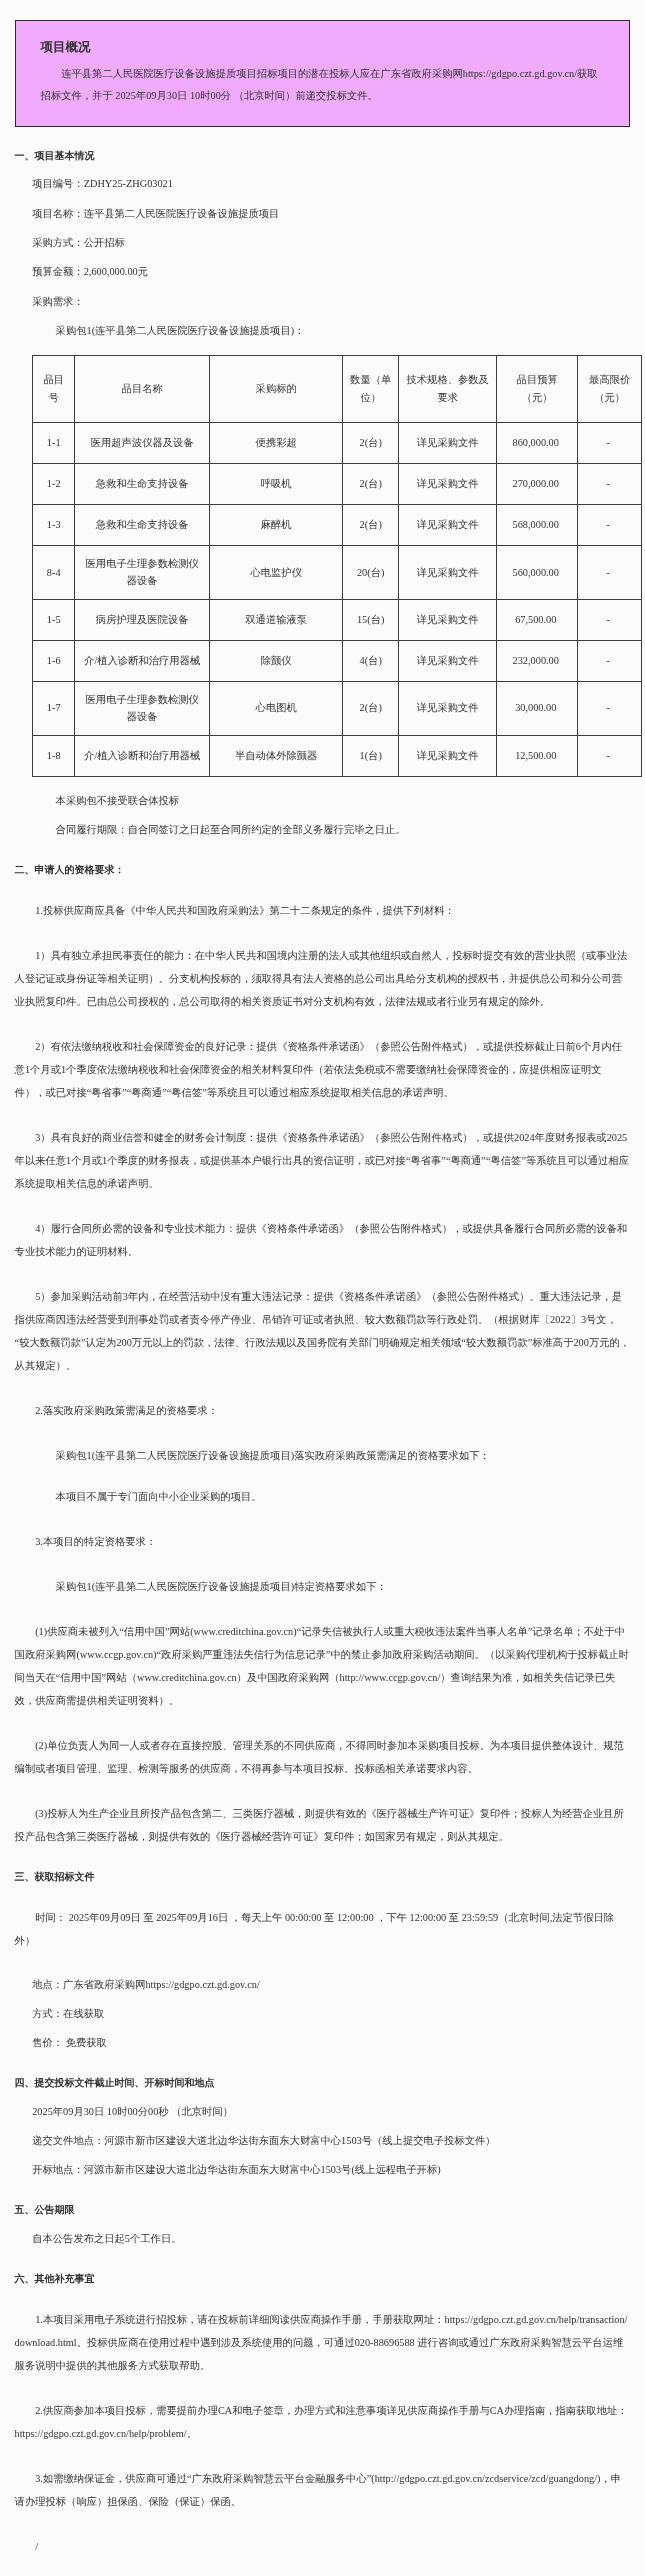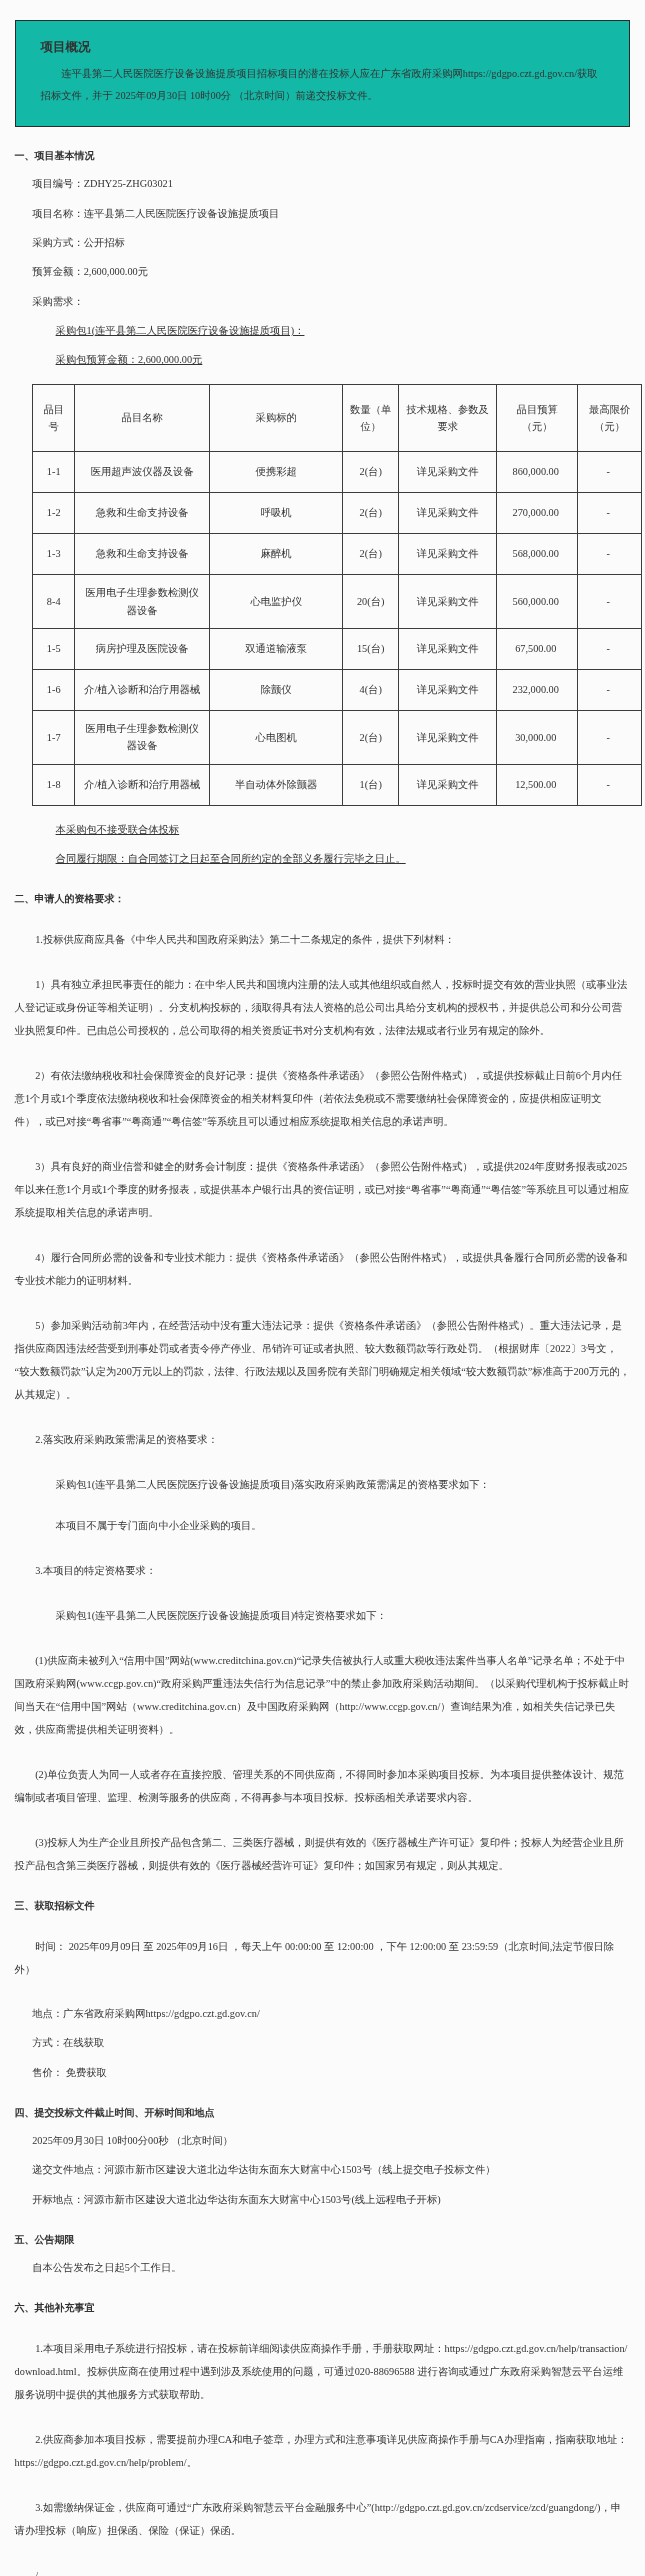--- a/index.html
+++ b/index.html
@@ -16,21 +16,21 @@
     margin:0 auto;
     background:var(--bg);
     color:var(--text);
     font-family:"Liberation Serif","DejaVu Serif",serif;
     font-size:10.3px;
   }
   .page{padding:5.9px 14.6px 29px 14.6px;}
 
   
   .overview-box{
-    background:#14b8a6;
+    background:#f0abfc;
     border:0.7px solid #2b2b2b;
     margin:14.6px 0 7.3px 0;
     padding:13px 25px 19px 25px;
   }
   .overview-title{
     font-size:12.5px;
     font-weight:bold;
     margin:4.4px 0 7.3px 0;
   }
   .overview-body{
@@ -40,21 +40,21 @@
   }
 
   
   .sec-heading{
     font-size:10px;
     font-weight:bold;
     margin:22px 0 10.3px 0;
   }
   .line{line-height:22px;margin:7.3px 0;}
   .ind1{padding-left:17.6px;}
-  .ind2{padding-left:41px;text-decoration:underline;}
+  .ind2{padding-left:41px;}
   .para{
     line-height:23px;
     margin:22px 0;
     text-indent:2em;
     word-break:break-all;
   }
   .para-sub{
     line-height:23px;
     margin:18px 0;
     padding-left:41px;
@@ -94,21 +94,20 @@
     <div class="overview-body">连平县第二人民医院医疗设备设施提质项目招标项目的潜在投标人应在广东省政府采购网https://gdgpo.czt.gd.gov.cn/获取招标文件，并于 2025年09月30日 10时00分 （北京时间）前递交投标文件。</div>
   </div>
 
   <div class="sec-heading">一、项目基本情况</div>
   <div class="line ind1">项目编号：ZDHY25-ZHG03021</div>
   <div class="line ind1">项目名称：连平县第二人民医院医疗设备设施提质项目</div>
   <div class="line ind1">采购方式：公开招标</div>
   <div class="line ind1">预算金额：2,600,000.00元</div>
   <div class="line ind1">采购需求：</div>
   <div class="line ind2">采购包1(连平县第二人民医院医疗设备设施提质项目)：</div>
-  <div class="line ind2">采购包预算金额：2,600,000.00元</div>
 
   <table class="items">
     <colgroup>
       <col class="c0">
         <col class="c1">
         <col class="c2">
         <col class="c3">
       <col class="c4">
         <col class="c5">
         <col class="c6">

